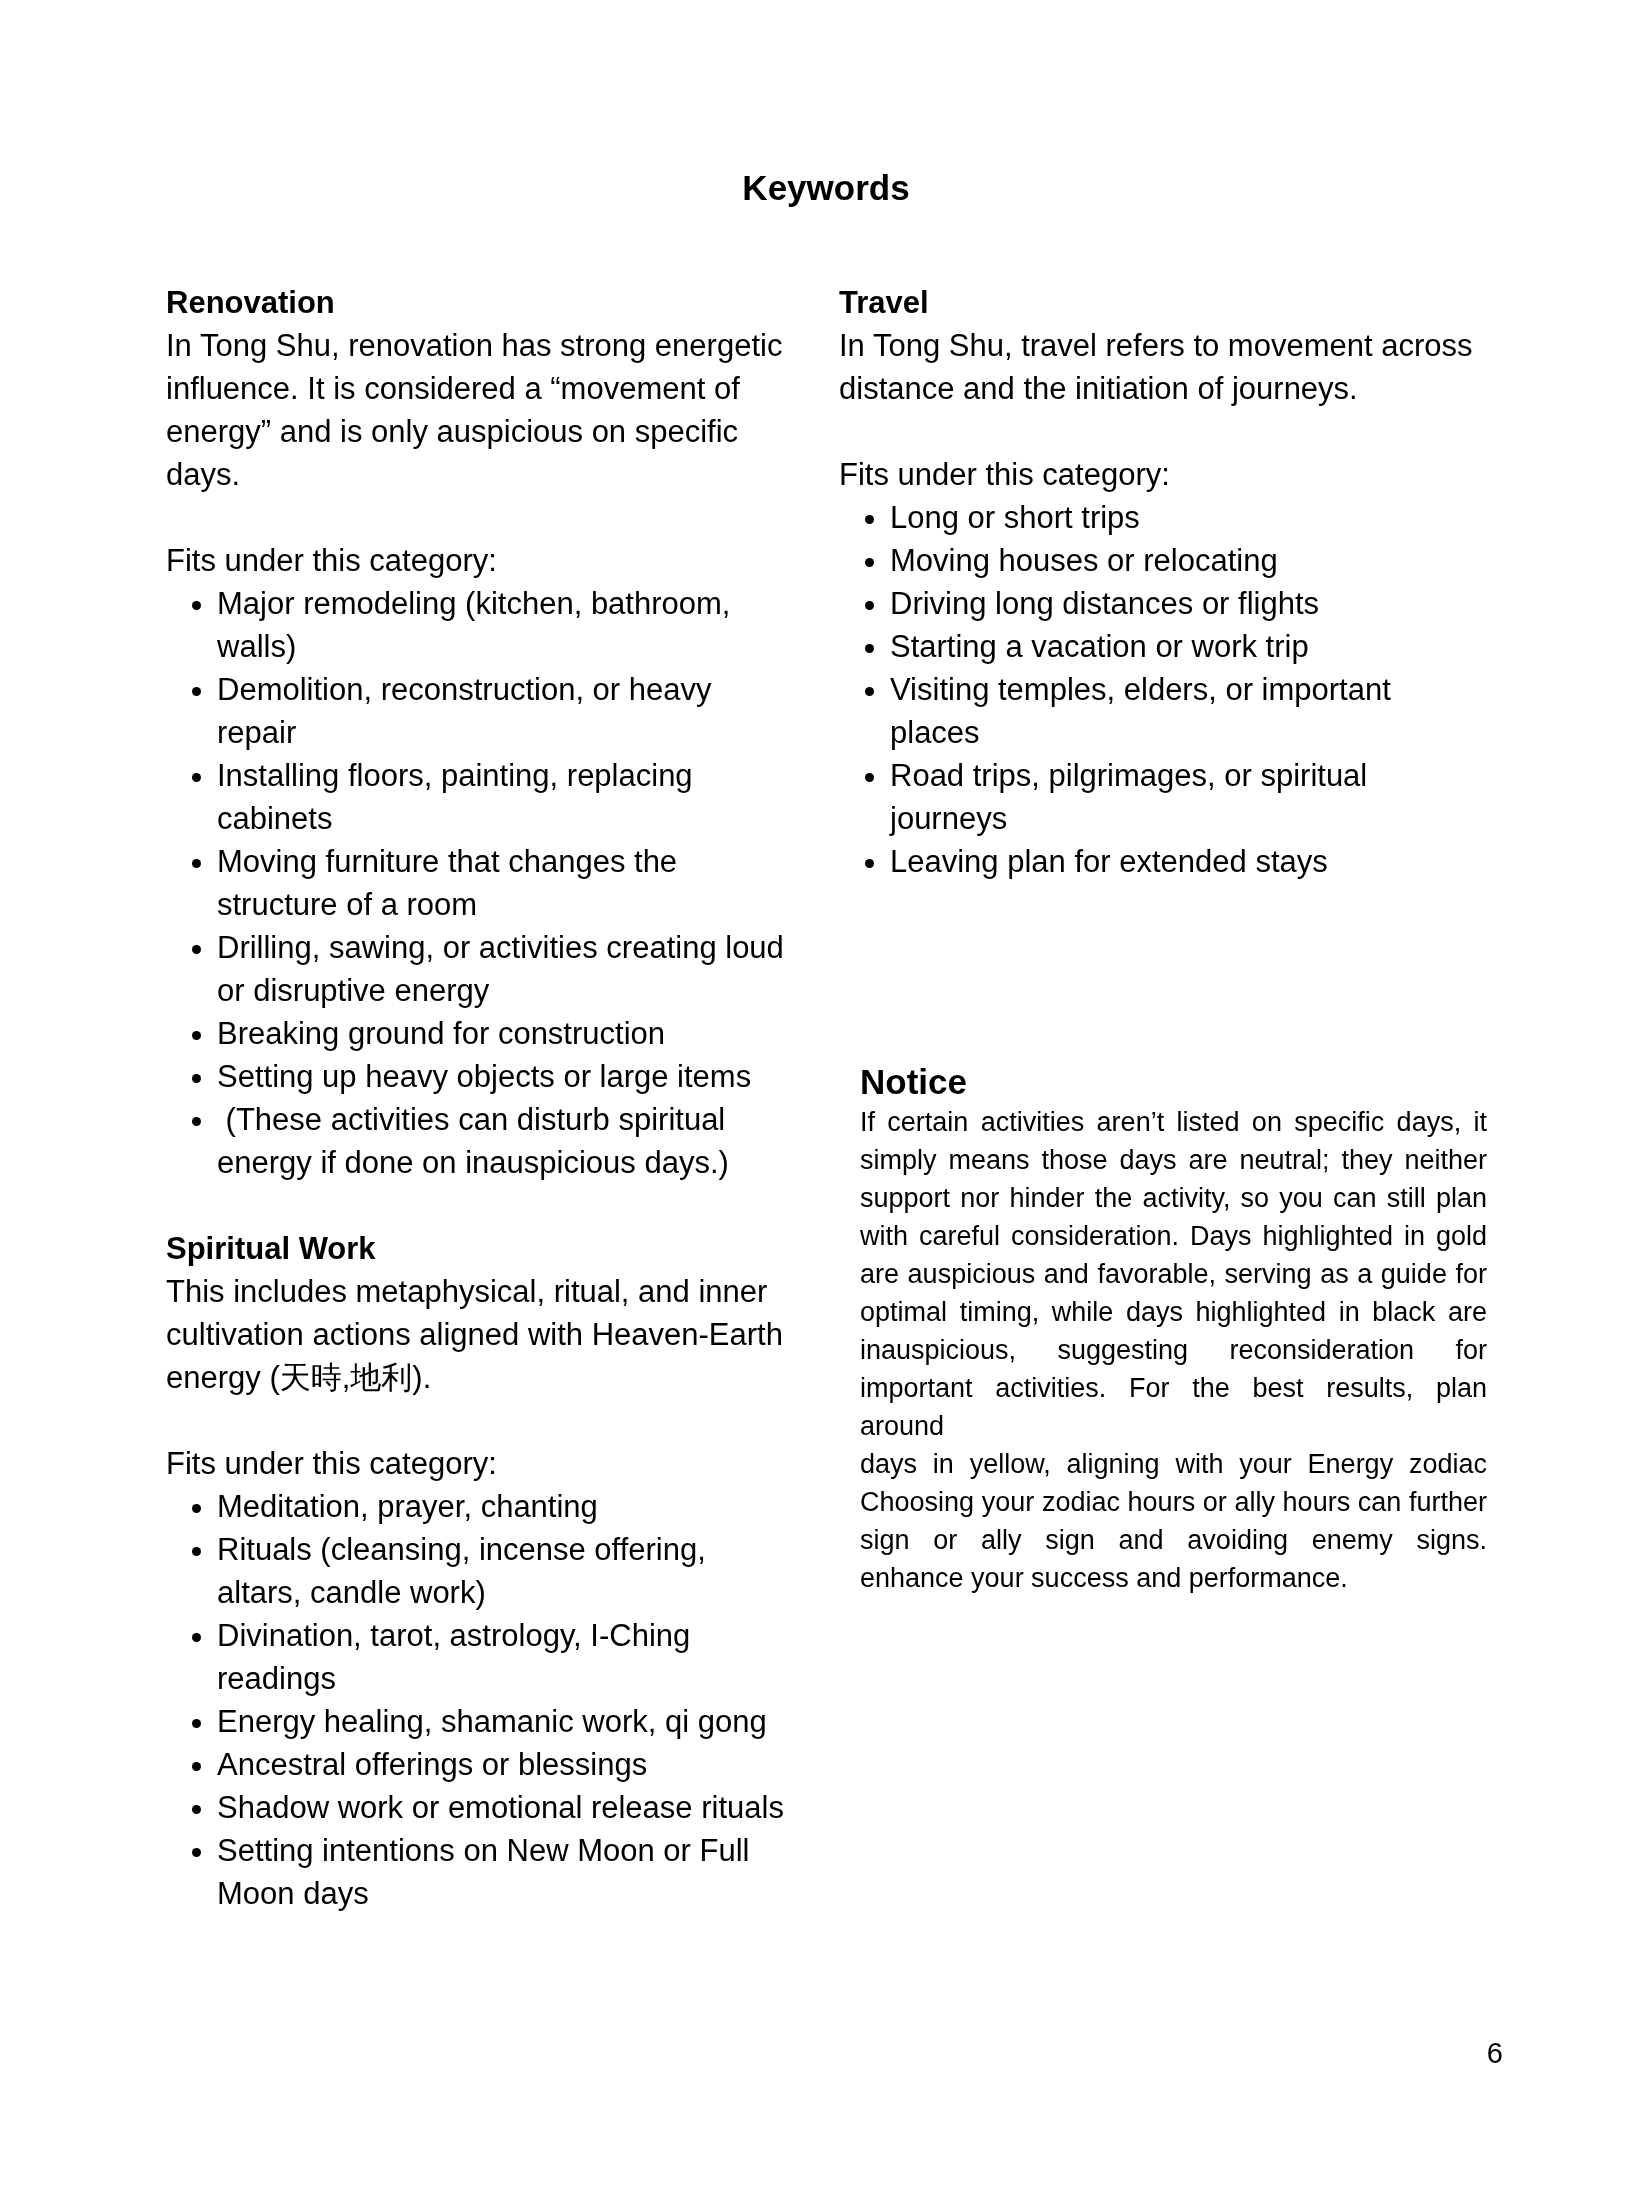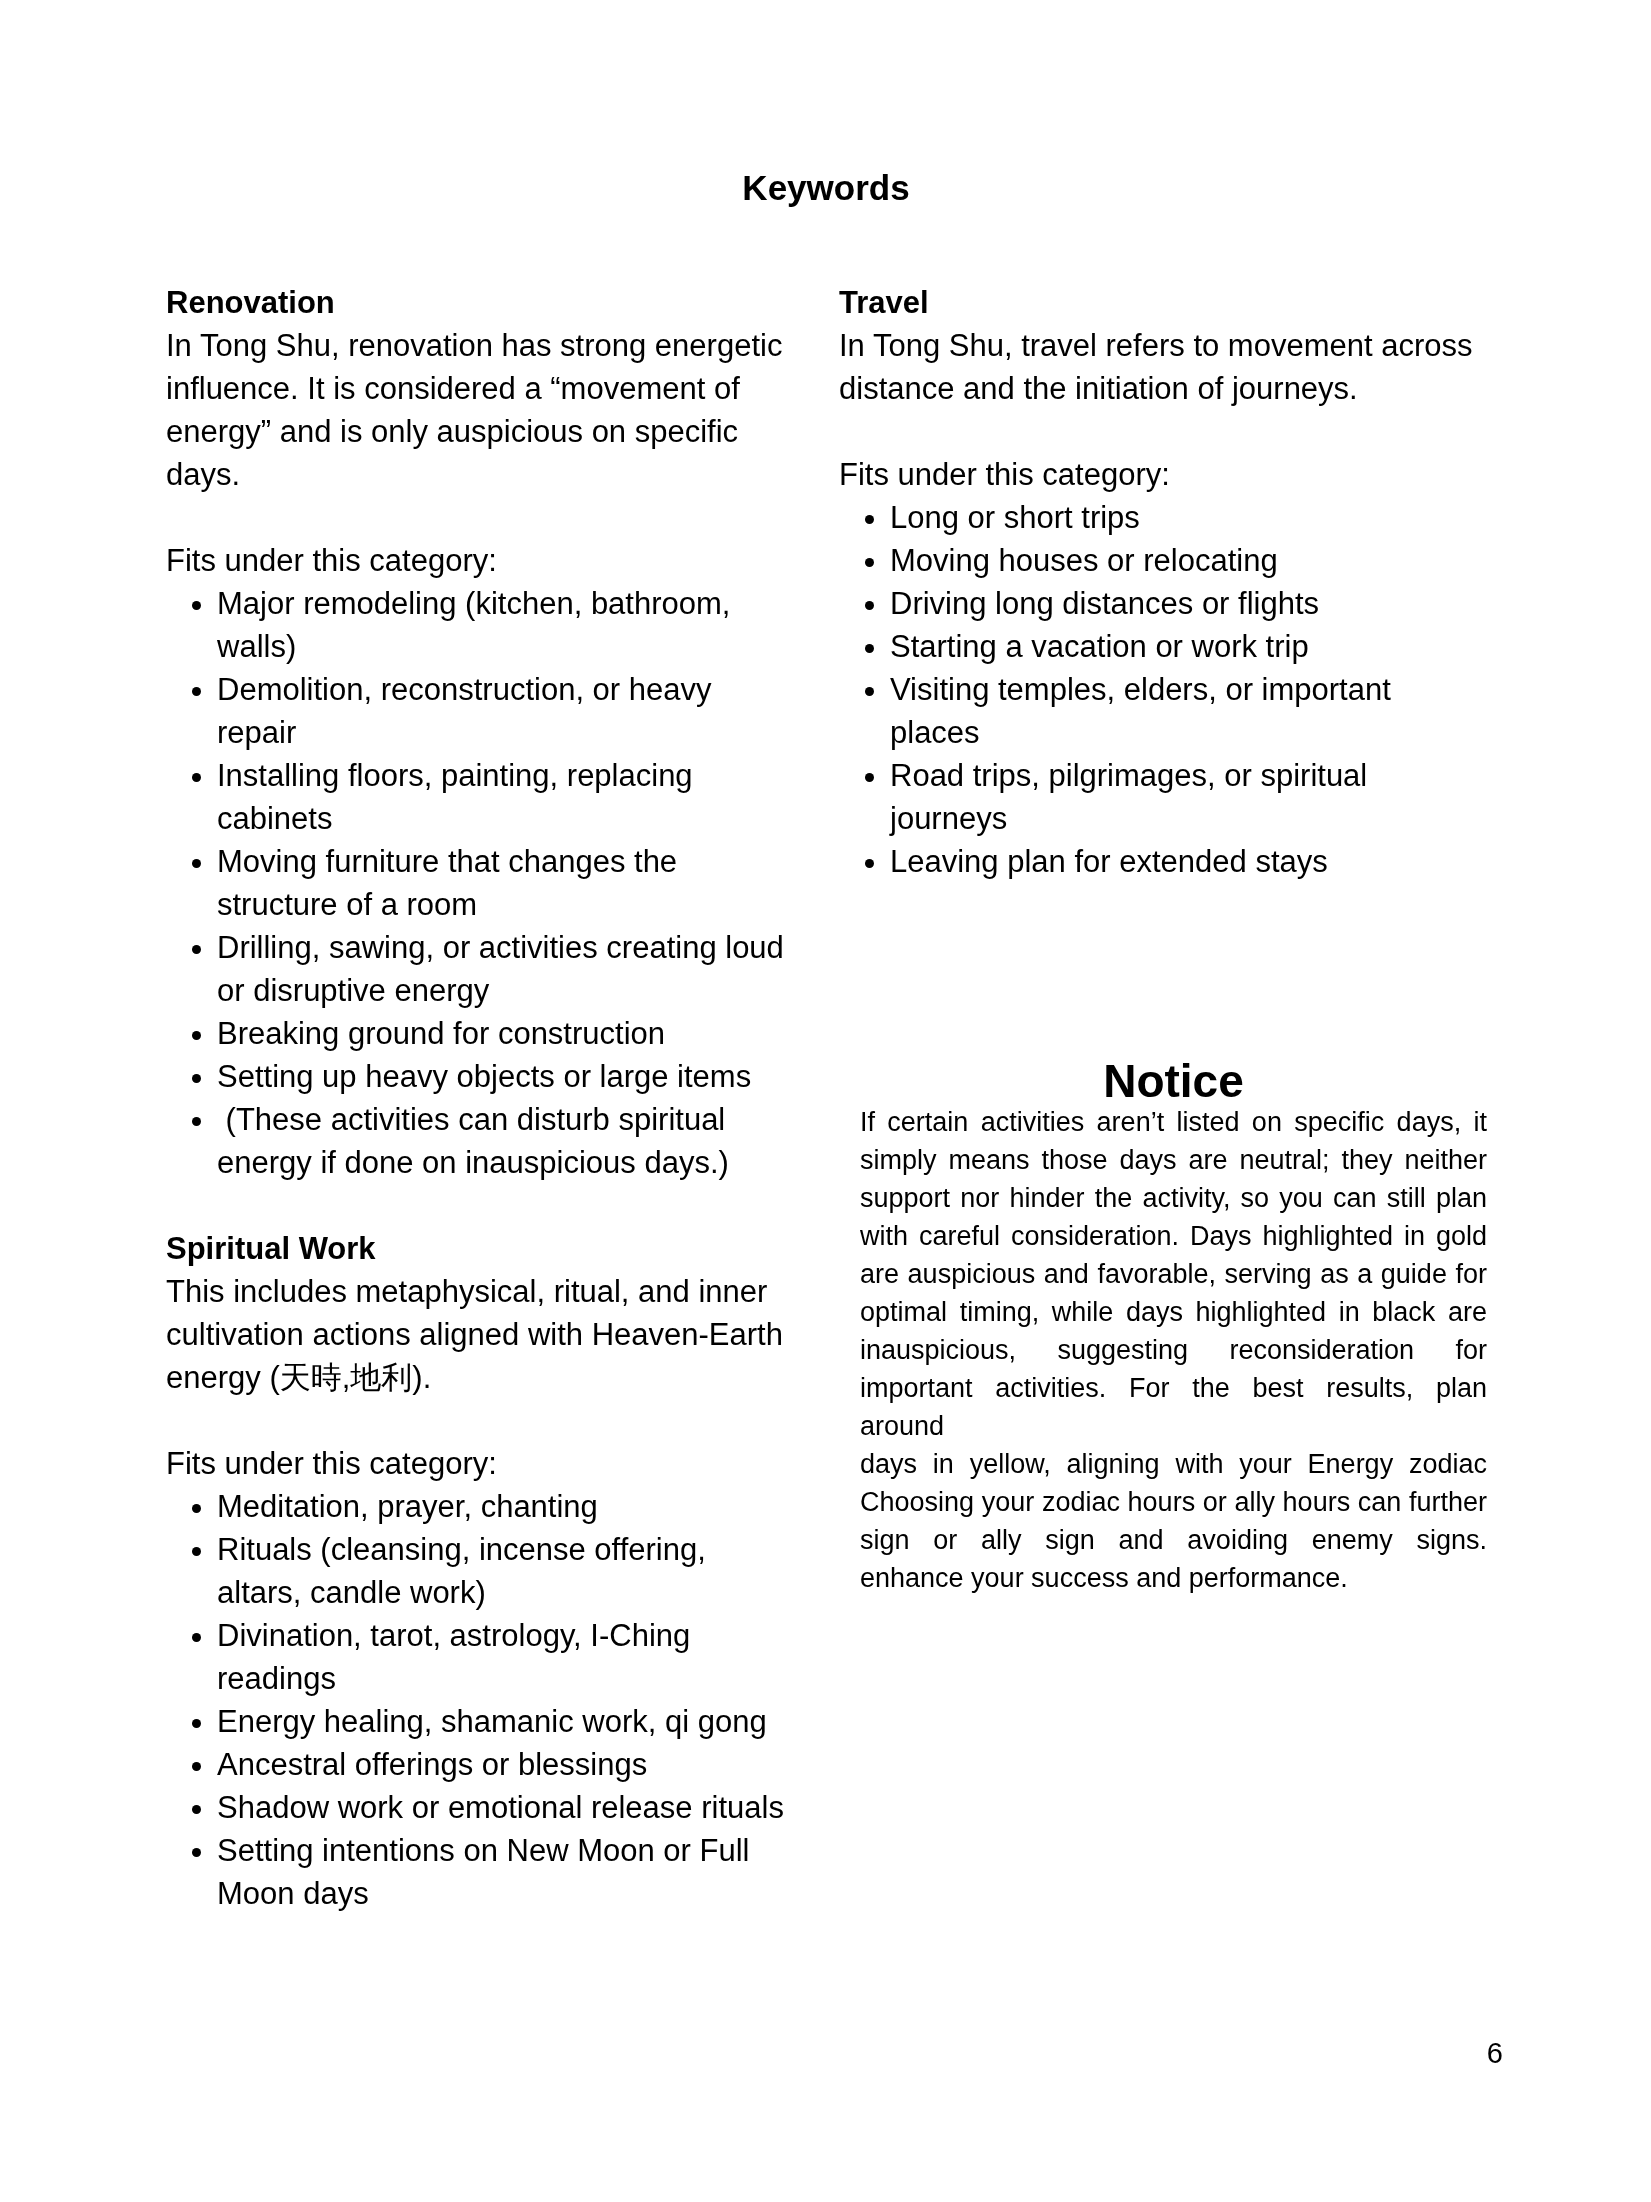--- a/index.html
+++ b/index.html
@@ -22,22 +22,22 @@
   .col { position:absolute; top:281px; }
   .col-left  { left:166px; width:621px; }
   .col-right { left:828px; width:663px;margin-left:11px; }
   .section-heading { font-size:31px; font-weight:bold; line-height:43px; }
   .intro, .fits, .bullet-list li { white-space:pre-line; }
   .fits { margin-top:43px; }
   .section-gap { margin-top:43px; }
   .bullet-list { list-style:disc outside; margin:0; padding-left:51px; }
   .notice-block { position:absolute; left:860px; top:1060px; width:627px; }
   .notice-title {
-    font-size:46px; font-weight:bold; line-height:43px;
-    text-align:center;
+    font-size:35px; font-weight:bold; line-height:43px;
+    text-align:left;
   }
   .notice-body { font-size:27px; line-height:38px; }
   .notice-line { text-align:justify; text-align-last:justify; }
   .notice-line:last-child { text-align-last:left; }
   .page-number {
     position:absolute; top:2032px; right:149px;
     font-size:29px; line-height:43px;
   }
 </style>
 </head>

